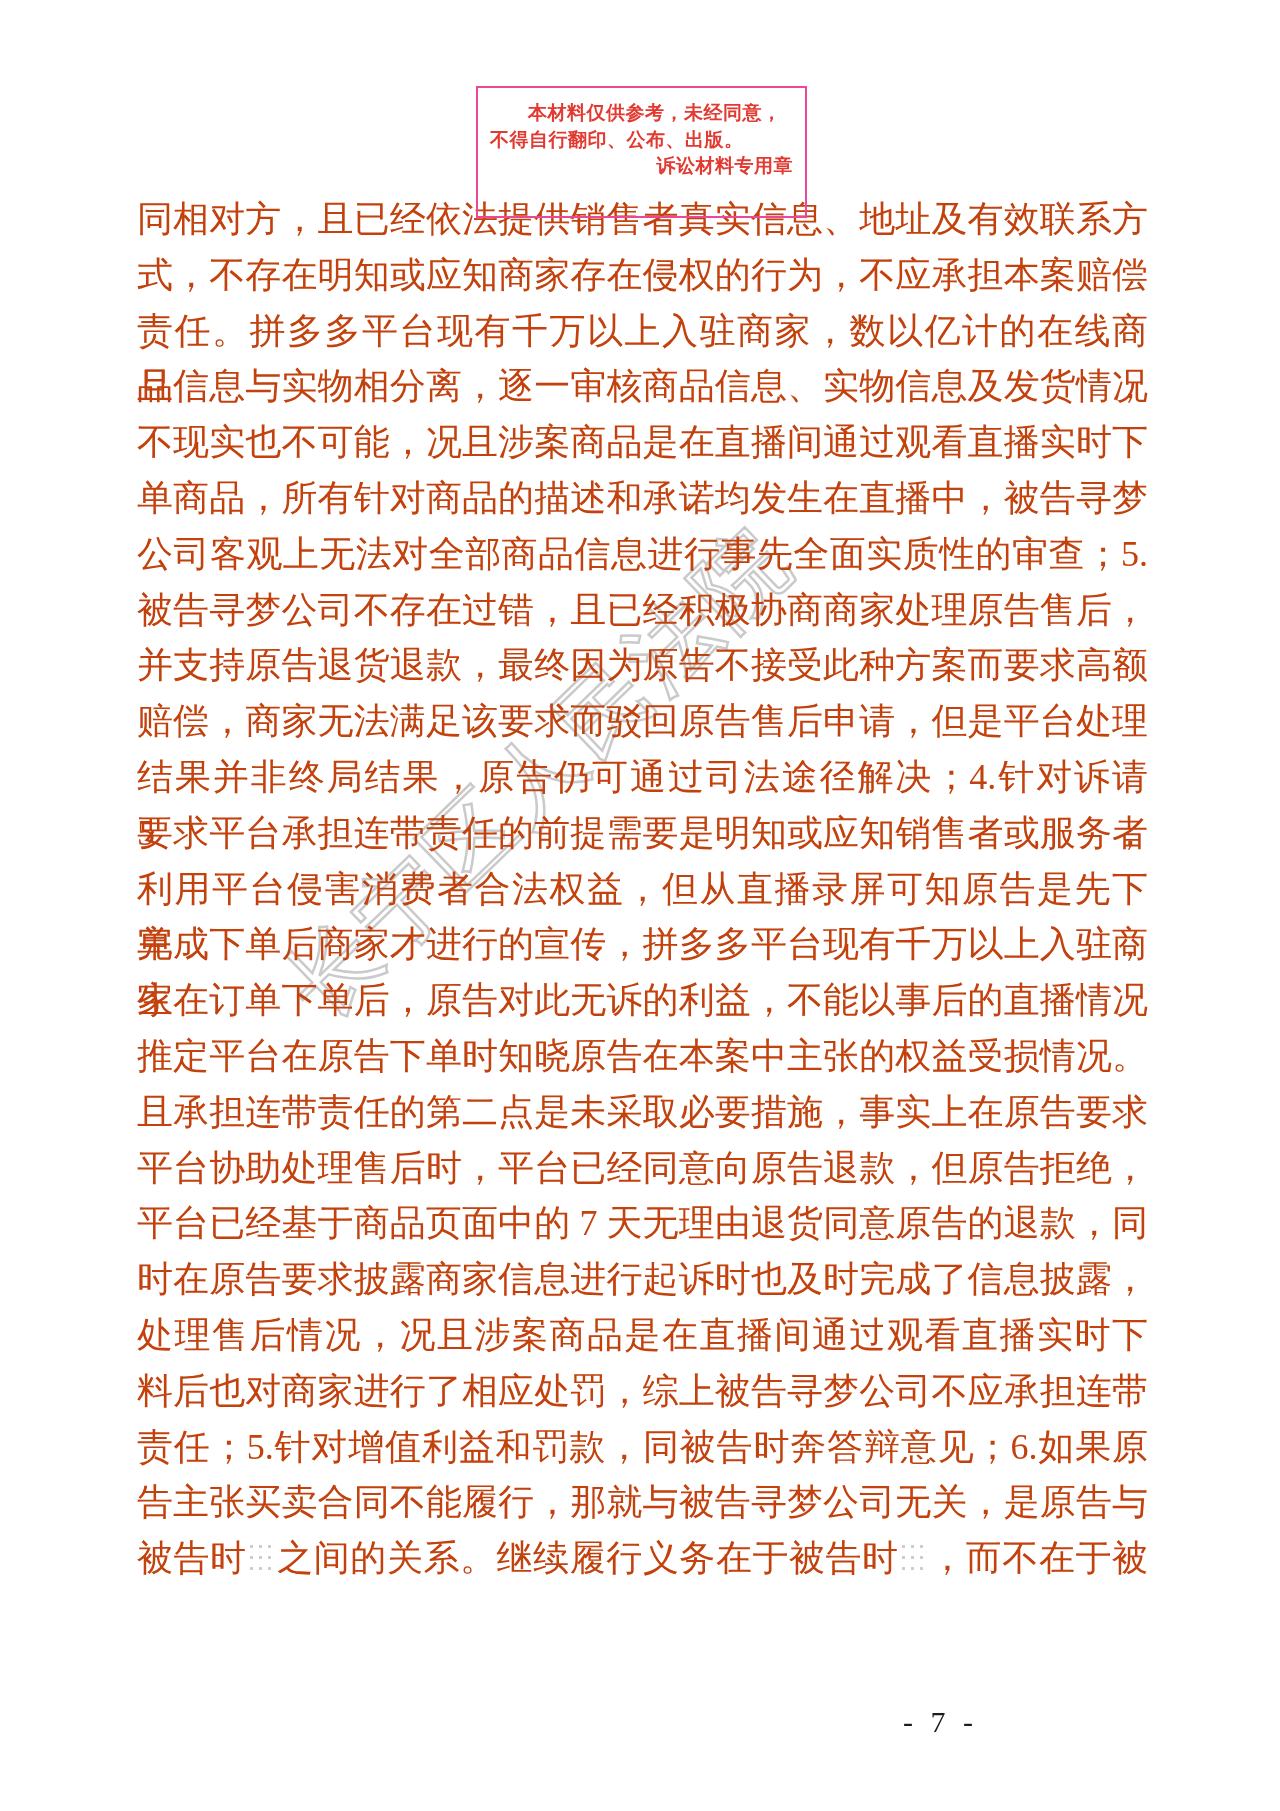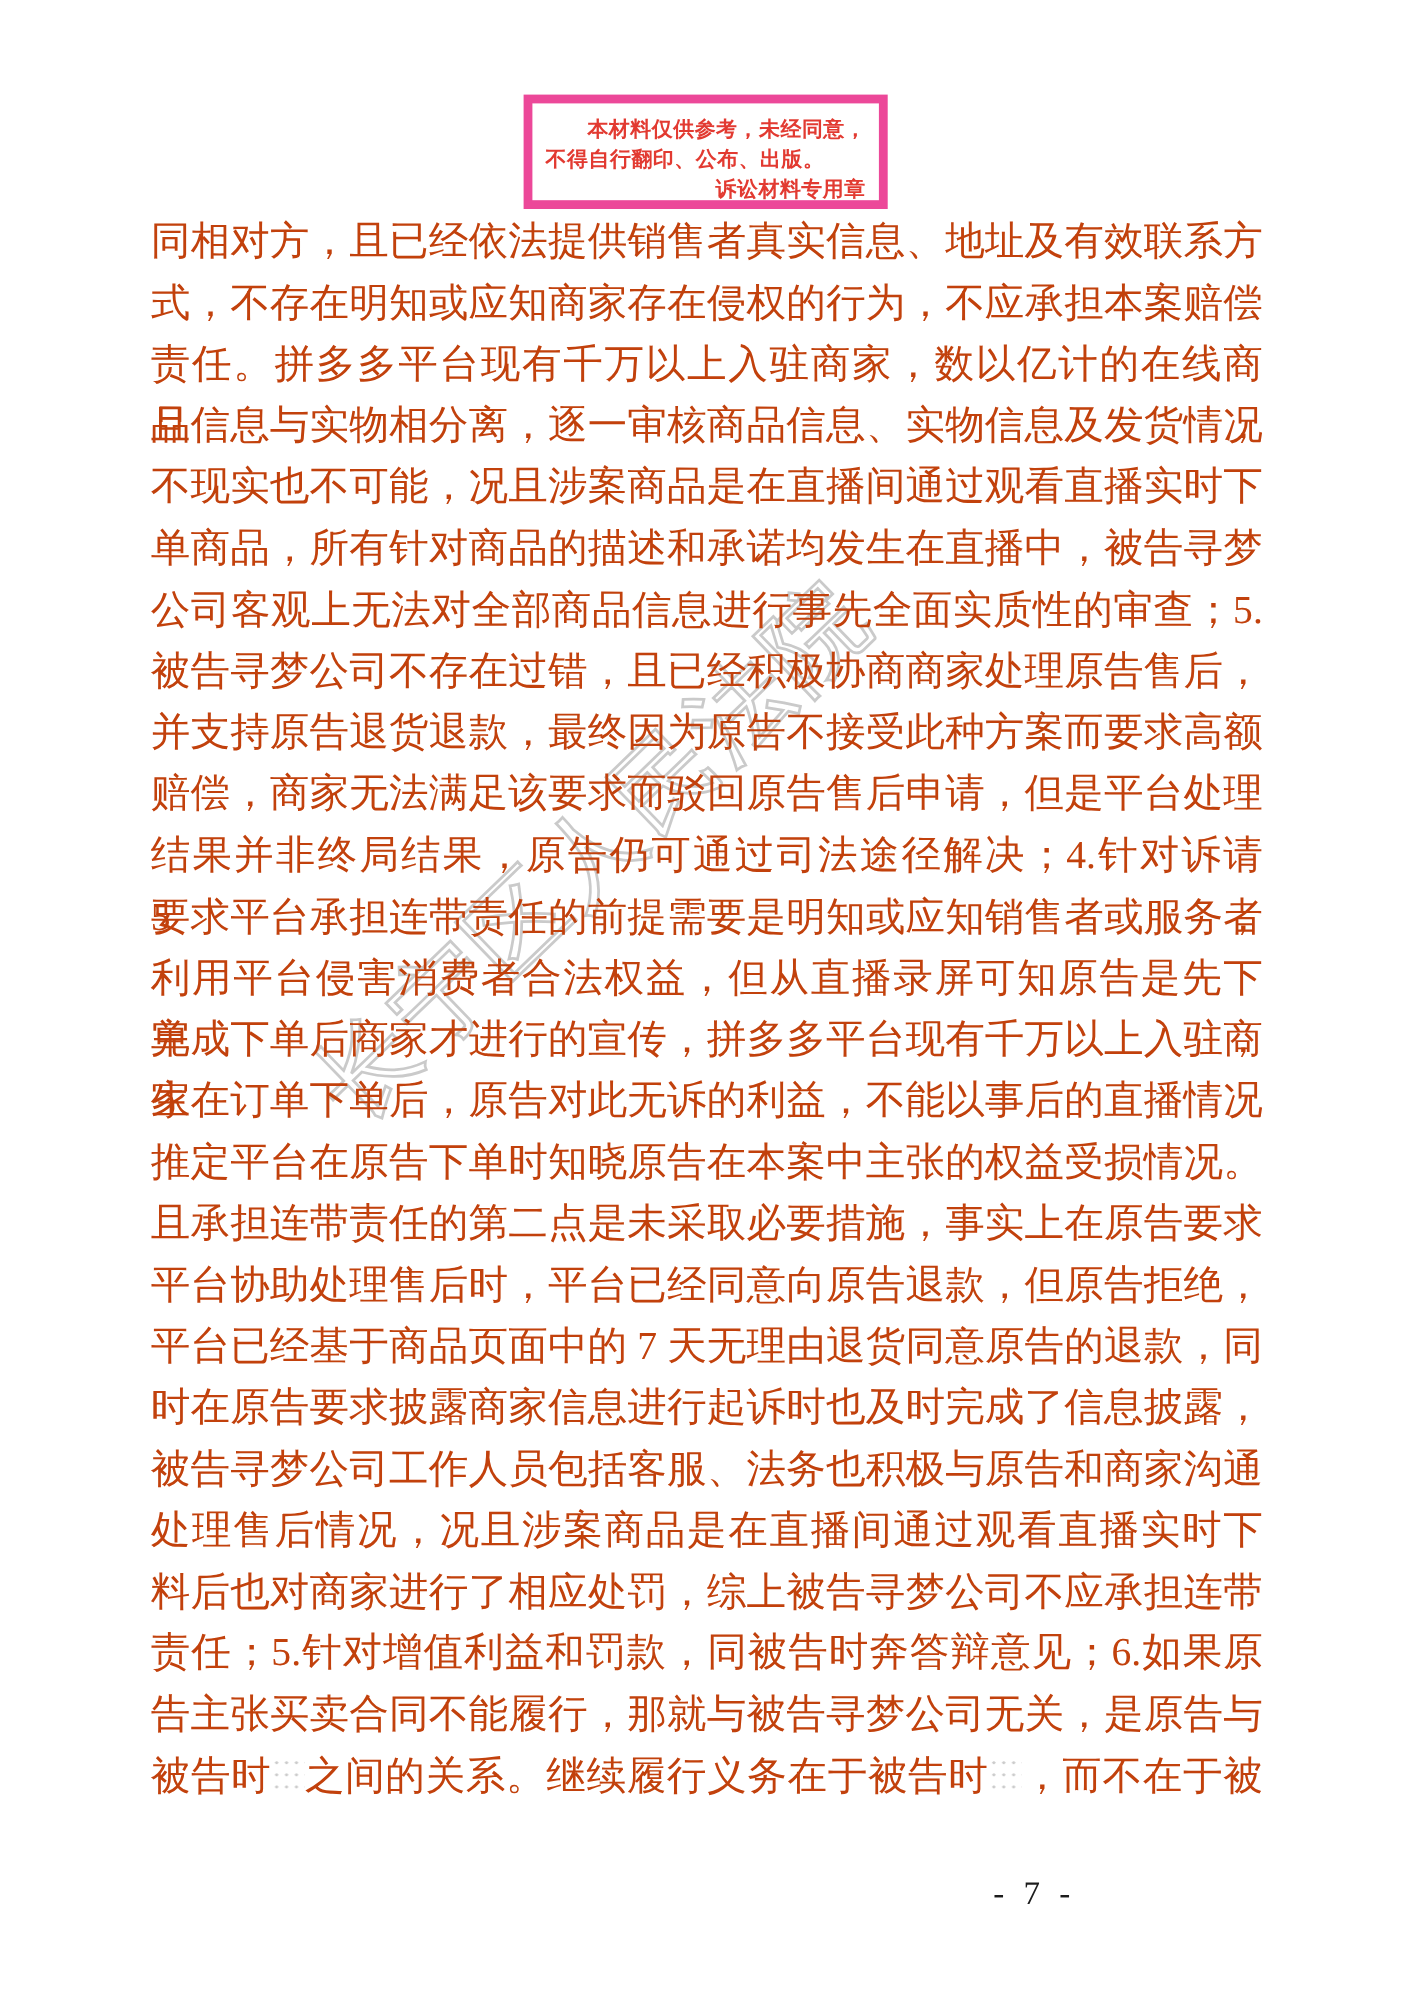--- a/index.html
+++ b/index.html
@@ -7,22 +7,22 @@
     position:relative;
     width:1280px;height:1811px;
     background:#ffffff;
     overflow:hidden;
     font-family:"Liberation Serif","DejaVu Serif",serif;
   }
   
   .stamp-box{
     position:absolute;
     left:476px;top:86px;
-    width:331px;height:104px;
-    border:8px solid #ec4899;
+    width:331px;height:132px;
+    border:2px solid #ec4899;
     box-sizing:border-box;
     color:#e23a31;
     font-weight:bold;
     font-size:19px;
     padding:11px 10px 0 12px;
     z-index:3;
     background:transparent;
   }
   .stamp-notice{
     margin:0;
@@ -108,21 +108,20 @@
         <div class="text-line">结果并非终局结果，原告仍可通过司法途径解决；4.针对诉请 5，</div>
         <div class="text-line">要求平台承担连带责任的前提需要是明知或应知销售者或服务者</div>
         <div class="text-line">利用平台侵害消费者合法权益，但从直播录屏可知原告是先下单，</div>
         <div class="text-line">完成下单后商家才进行的宣传，拼多多平台现有千万以上入驻商家</div>
         <div class="text-line">生在订单下单后，原告对此无诉的利益，不能以事后的直播情况</div>
         <div class="text-line">推定平台在原告下单时知晓原告在本案中主张的权益受损情况。</div>
         <div class="text-line">且承担连带责任的第二点是未采取必要措施，事实上在原告要求</div>
         <div class="text-line">平台协助处理售后时，平台已经同意向原告退款，但原告拒绝，</div>
         <div class="text-line">平台已经基于商品页面中的 7 天无理由退货同意原告的退款，同</div>
         <div class="text-line">时在原告要求披露商家信息进行起诉时也及时完成了信息披露，</div>
-        <div class="text-line">被告寻梦公司工作人员包括客服、法务也积极与原告和商家沟通</div>
         <div class="text-line">处理售后情况，况且涉案商品是在直播间通过观看直播实时下</div>
         <div class="text-line">料后也对商家进行了相应处罚，综上被告寻梦公司不应承担连带</div>
         <div class="text-line">责任；5.针对增值利益和罚款，同被告时奔答辩意见；6.如果原</div>
         <div class="text-line">告主张买卖合同不能履行，那就与被告寻梦公司无关，是原告与</div>
       </div>
     <div class="text-line">
       <span>被告时</span><span class="redact"></span><span>之间的关系。继续履行义务在于被告时</span><span class="redact"></span><span>，而不在于被</span>
     </div>
   </div>
 

